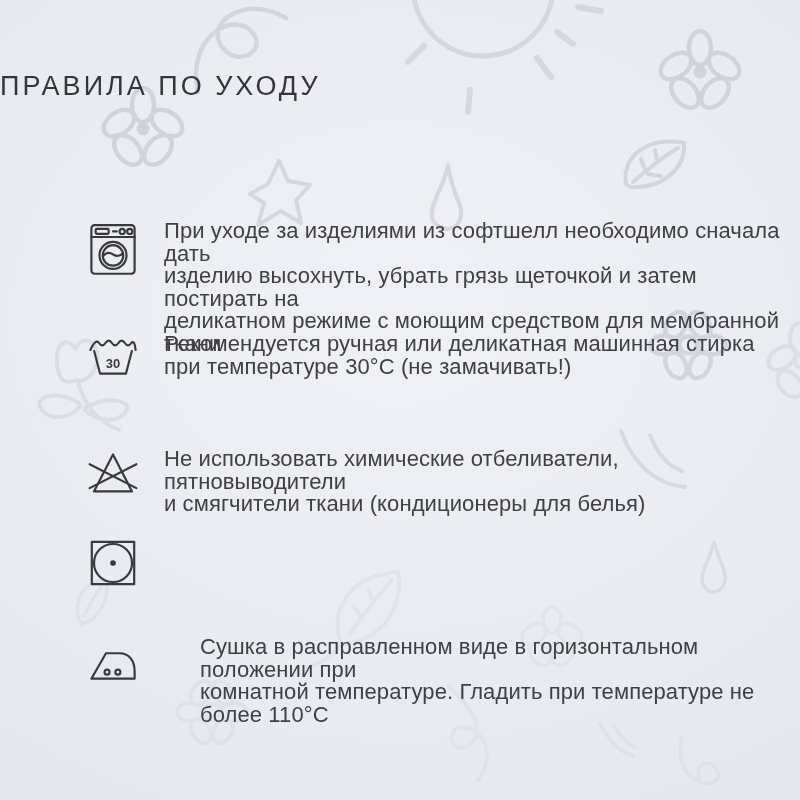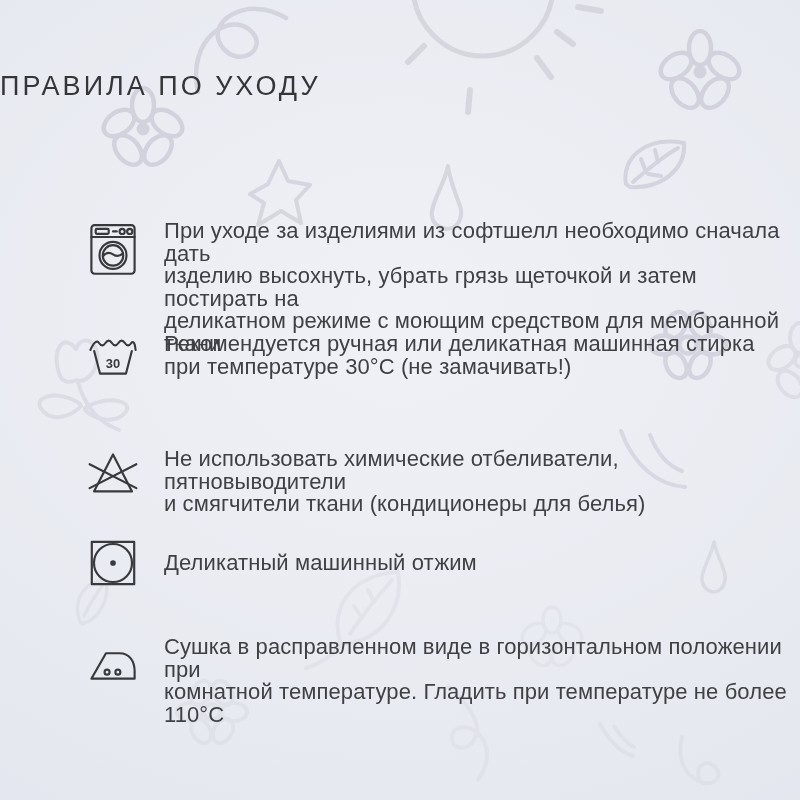--- a/index.html
+++ b/index.html
@@ -18,21 +18,21 @@
   .icon-box{flex:0 0 52px;width:52px;}
   .icon-box svg{display:block;}
   .text{
     margin-left:24px;font-size:22px;line-height:22.5px;color:#3f4043;
     white-space:pre-line;letter-spacing:0.1px;
   }
   .row1{top:220px;} .row1 .icon-box{margin-top:3px;}
   .row2{top:333px;} .row2 .icon-box{margin-top:3px;}
   .row3{top:436px;margin-top:12px;} .row3 .icon-box{margin-top:2px;}
   .row4{top:538px;} .row4 .text{margin-top:14px;}
-  .row5{top:636px;} .row5 .icon-box{margin-top:7px;}
+  .row5{top:636px;gap:36px;} .row5 .icon-box{margin-top:7px;}
   .care-ic{stroke:#38393c;fill:none;stroke-width:2;stroke-linecap:round;stroke-linejoin:round;}
   .tub-num{font-family:"Liberation Sans",sans-serif;font-size:12px;font-weight:700;fill:#38393c;stroke:none;}
 </style>
 </head>
 <body>
 
 <svg class="doodles" viewBox="0 0 800 800">
   <g fill="none" stroke="#cfd0da" stroke-linecap="round" stroke-linejoin="round">
 
     <path d="M 286,18 C 248,-6 202,22 223,48 C 239,68 268,50 252,32 C 232,10 186,38 198,92" stroke-width="4.5" opacity="0.85"></path>
@@ -196,21 +196,20 @@
   </div>
 
   <div class="row row4">
     <div class="icon-box">
       <svg width="50" height="50" viewBox="0 0 46 46" class="care-ic">
         <rect x="3.5" y="3.5" width="39" height="39"></rect>
         <circle cx="23" cy="23" r="17.5"></circle>
         <circle cx="23" cy="23" r="2.6" fill="#38393c" stroke="none"></circle>
       </svg>
     </div>
-    <div class="text">Деликатный машинный отжим</div>
   </div>
 
   <div class="row row5">
     <div class="icon-box">
       <svg width="50" height="40" viewBox="0 0 46 37" class="care-ic">
         <path d="M 3,33 L 16.5,9.5 L 29,9.5 C 38.5,9.5 43,17 43,26 L 43,33 Z"></path>
         <circle cx="17.5" cy="27" r="2.3"></circle>
         <circle cx="27.5" cy="27" r="2.3"></circle>
       </svg>
     </div>

